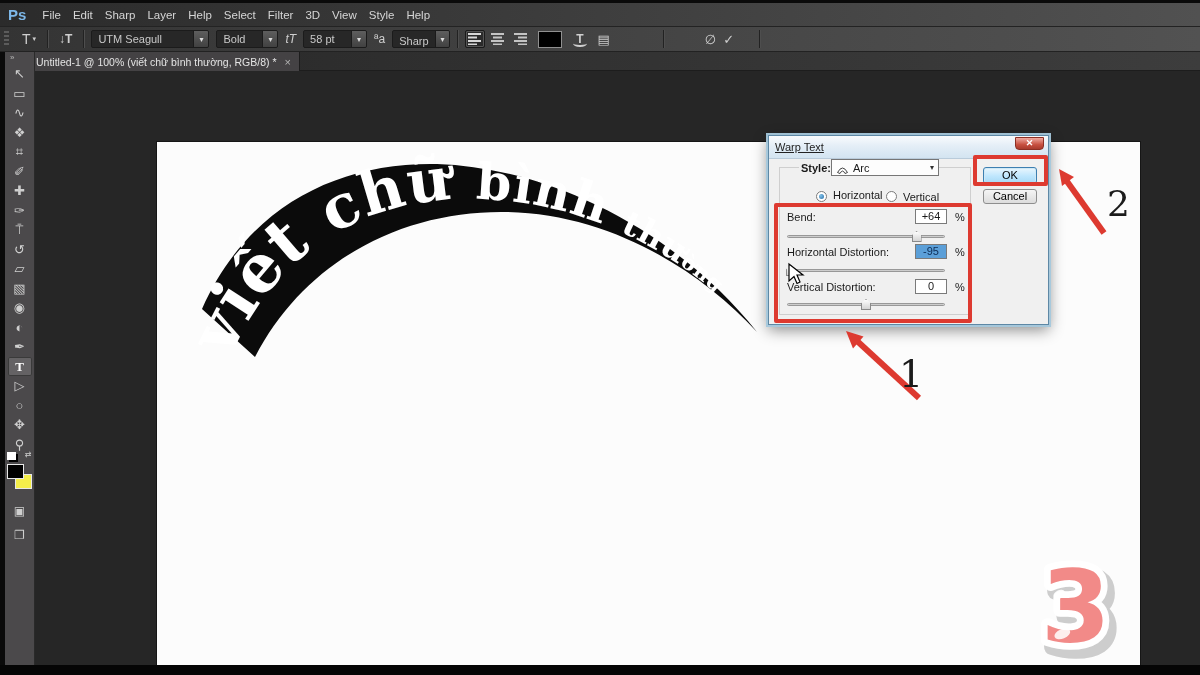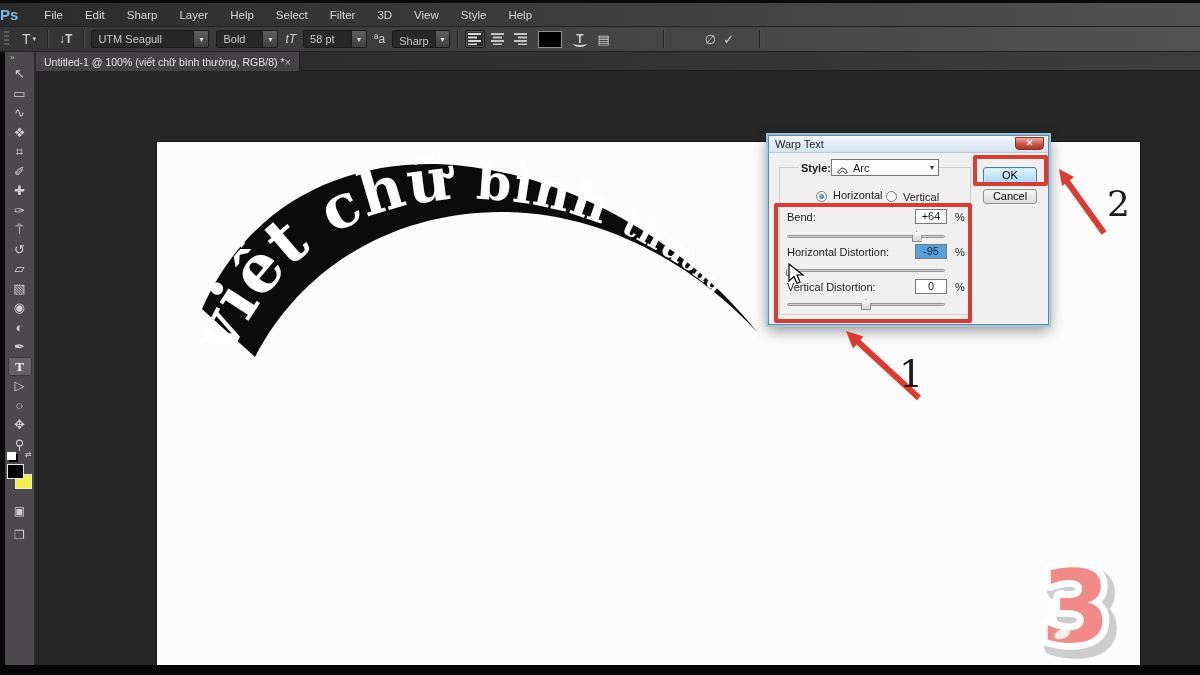--- a/index.html
+++ b/index.html
@@ -10,21 +10,21 @@
     --fg-swatch-black:#000000;
   }
   *{margin:0;padding:0;box-sizing:border-box;}
   body{font-family:"Liberation Sans",sans-serif;background:#000;}
   #screen{position:relative;width:1200px;height:675px;background:#262626;overflow:hidden;}
 
   
   #top-strip{position:absolute;left:0;top:0;width:100%;height:3px;background:#0a0a0a;}
   #menubar{position:absolute;left:0;top:3px;width:100%;height:24px;
     background:linear-gradient(90deg,#2b2b2b,#515151);
-    display:flex;align-items:center;gap:22px;padding-left:0;
+    display:flex;align-items:center;gap:12px;padding-left:8px;
     color:#d6d6d6;font-size:11.5px;border-bottom:1px solid #232323;}
   #ps-logo{color:#7db7e8;font-weight:bold;font-size:15px;letter-spacing:0;margin-right:4px;}
   .menu-item{cursor:default;}
   #optionsbar{position:absolute;left:0;top:27px;width:100%;height:25px;
     background:linear-gradient(90deg,#343434,#525252);
     display:flex;align-items:center;gap:7px;padding-left:4px;
     color:#cccccc;font-size:11px;border-bottom:1px solid #222;}
   .grip{width:5px;height:16px;background:repeating-linear-gradient(180deg,#5c5c5c 0 2px,transparent 2px 4px);margin-right:2px;}
   .obox{display:flex;align-items:center;gap:2px;height:19px;padding:0 4px;color:#cfcfcf;}
   .osep{width:1px;height:18px;background:#222;box-shadow:1px 0 0 #4e4e4e;}
@@ -39,21 +39,21 @@
   .alignbtn{width:20px;height:18px;display:flex;align-items:center;justify-content:center;border-radius:2px;}
   .alignbtn.sel{background:#2b2b2b;border:1px solid #1a1a1a;box-shadow:0 0 0 1px #555 inset;}
   .swatch{width:24px;height:17px;background:var(--fg-swatch-black);border:1px solid #909090;}
   .warp-wrap{position:relative;font-weight:bold;font-size:12px;color:#cfcfcf;padding:0 3px;}
   .warp-wrap::after{content:"";position:absolute;left:0;right:0;bottom:-1px;height:5px;
     border-bottom:2px solid #cfcfcf;border-radius:50%;}
 
   
   #tabbar{position:absolute;left:0;top:52px;width:100%;height:19px;
     background:linear-gradient(90deg,#272727,#3d3d3d);border-bottom:1px solid #1d1d1d;}
-  #doc-tab{position:absolute;left:36px;top:0;height:19px;padding:0 8px;display:flex;align-items:center;
+  #doc-tab{position:absolute;left:28px;top:0;height:19px;padding:0 8px;display:flex;align-items:center;gap:8px;
     background:#444244;color:#e4e4e4;font-size:10.5px;border-right:1px solid #1d1d1d;}
   #tab-close{color:#b5b5b5;font-size:11px;}
 
   
   #left-black{position:absolute;left:0;top:52px;width:5px;height:613px;background:#0a0a0a;}
   #toolbar{position:absolute;left:5px;top:52px;width:30px;height:613px;background:#4b494b;
     border-right:1px solid #2a2a2a;display:flex;flex-direction:column;align-items:center;}
   #toolbar-collapse{height:12px;font-size:8px;color:#b9b9b9;align-self:flex-start;padding-left:5px;line-height:12px;}
   .tool{width:24px;height:19.5px;display:flex;align-items:center;justify-content:center;
     color:#cfcfcf;font-size:13px;line-height:1;}
@@ -69,23 +69,23 @@
   #pasteboard{position:absolute;left:35px;top:71px;width:1165px;height:594px;background:#262626;}
   #canvas{position:absolute;left:157px;top:142px;width:983px;height:523px;background:#fcfcfc;
     box-shadow:0 0 0 1px #161616;}
   #badge3{position:absolute;right:8px;bottom:2px;width:104px;height:104px;}
   #badge3 text{font-family:"DejaVu Sans",sans-serif;font-weight:bold;font-size:96px;paint-order:stroke;stroke-linejoin:round;}
 
   
   #dialog{position:absolute;left:768px;top:135px;width:281px;height:190px;background:#f0f0f0;
     border:1px solid #5e88a5;box-shadow:0 0 0 2px rgba(165,200,220,.95),0 5px 14px rgba(0,0,0,.45);
     font-size:11px;color:#1a1a1a;z-index:5;}
-  #dlg-titlebar{position:absolute;left:0;top:0;width:100%;height:17px;
+  #dlg-titlebar{position:absolute;left:0;top:0;width:100%;height:23px;
     background:linear-gradient(180deg,#f9fbfd,#e4eef7 45%,#d3e4f1);
-    border-bottom:1px solid #b9cbda;display:flex;align-items:center;padding-left:6px;font-size:11px;color:#222;}
+    border-bottom:1px solid #b9cbda;display:flex;align-items:center;padding-left:6px;font-size:11px;color:#222;text-decoration:underline;}
   #dlg-close{position:absolute;right:4px;top:1px;width:29px;height:13px;border-radius:0 0 4px 4px;
     background:linear-gradient(180deg,#f0a9a0,#c75040 60%,#a93a2c);border:1px solid #8c2f24;
     color:#fff;font-size:9px;line-height:11px;text-align:center;font-weight:bold;}
   #dlg-frame{position:absolute;left:10px;top:31px;width:192px;height:148px;border:1px solid #cfcfcf;}
   .dlg-label{position:absolute;background:#f0f0f0;padding:0 2px;white-space:nowrap;}
   #style-dd{position:absolute;left:62px;top:23px;width:108px;height:17px;background:#fdfdfd;
     border:1px solid #767676;display:flex;align-items:center;gap:4px;padding:0 4px;}
   #style-dd .ddarrow{margin-left:auto;font-size:8px;color:#333;}
   .radio{position:absolute;width:11px;height:11px;border:1px solid #7b7b7b;border-radius:50%;background:#fff;}
   .radio.on::after{content:"";position:absolute;left:2px;top:2px;width:5px;height:5px;border-radius:50%;

